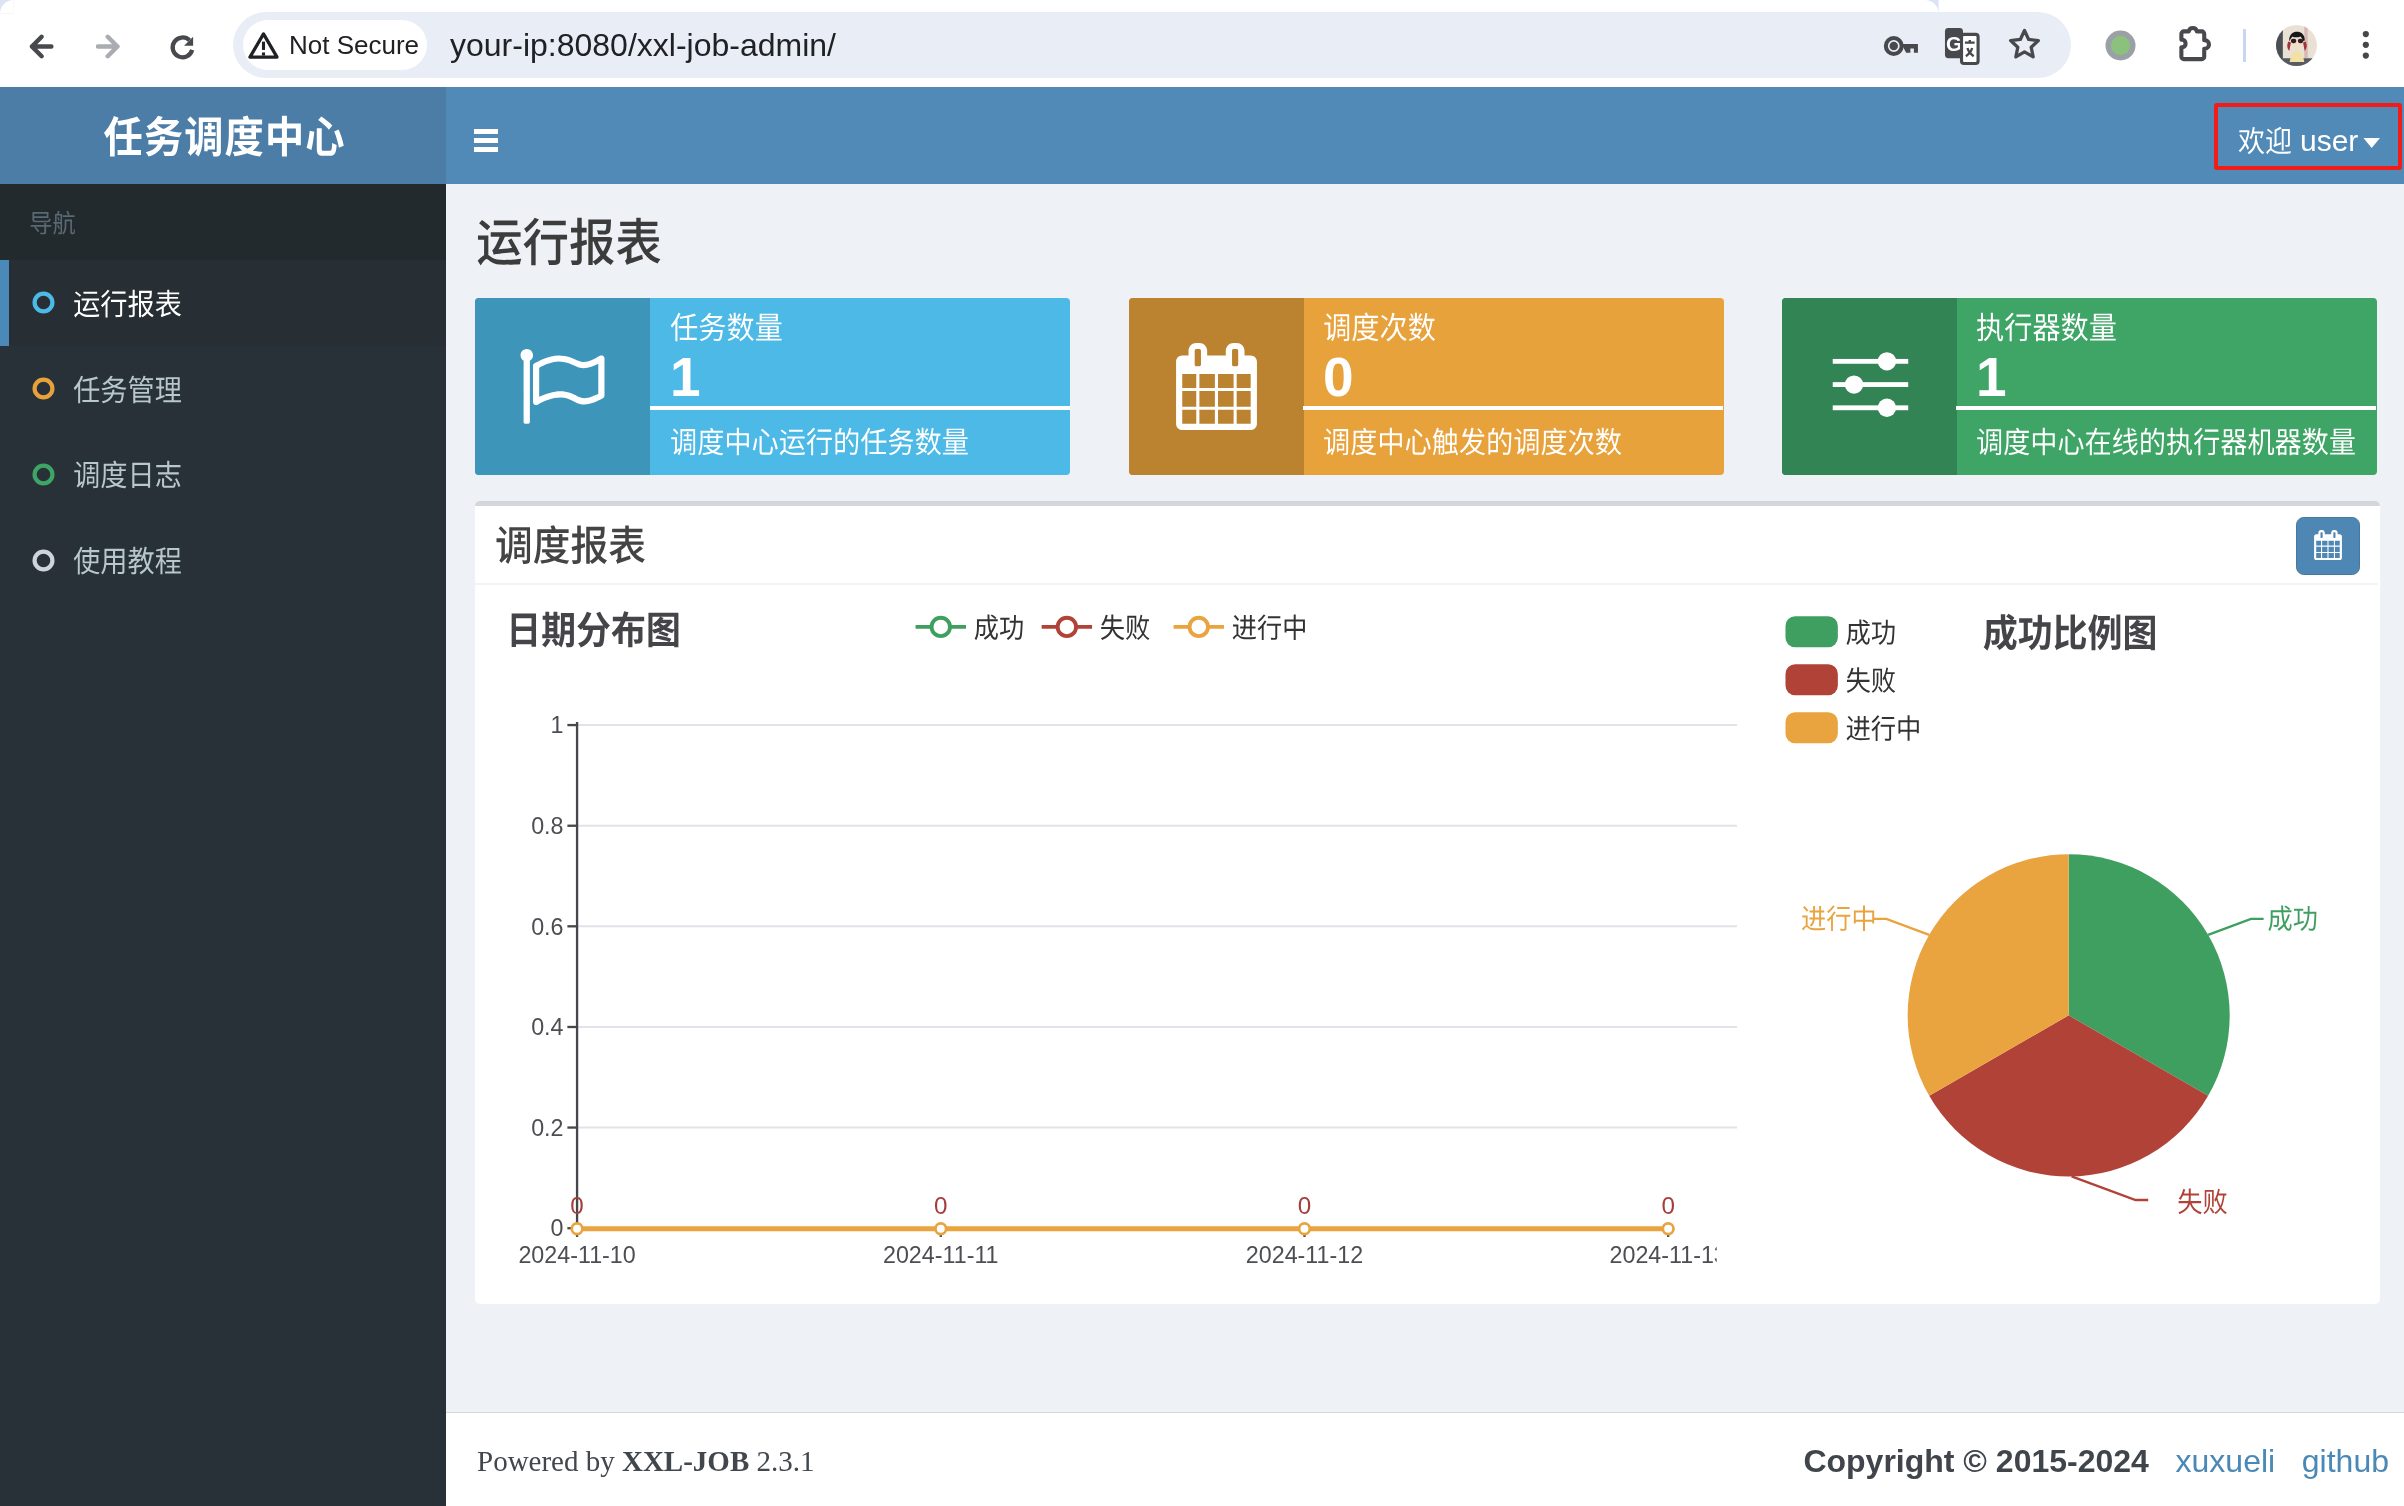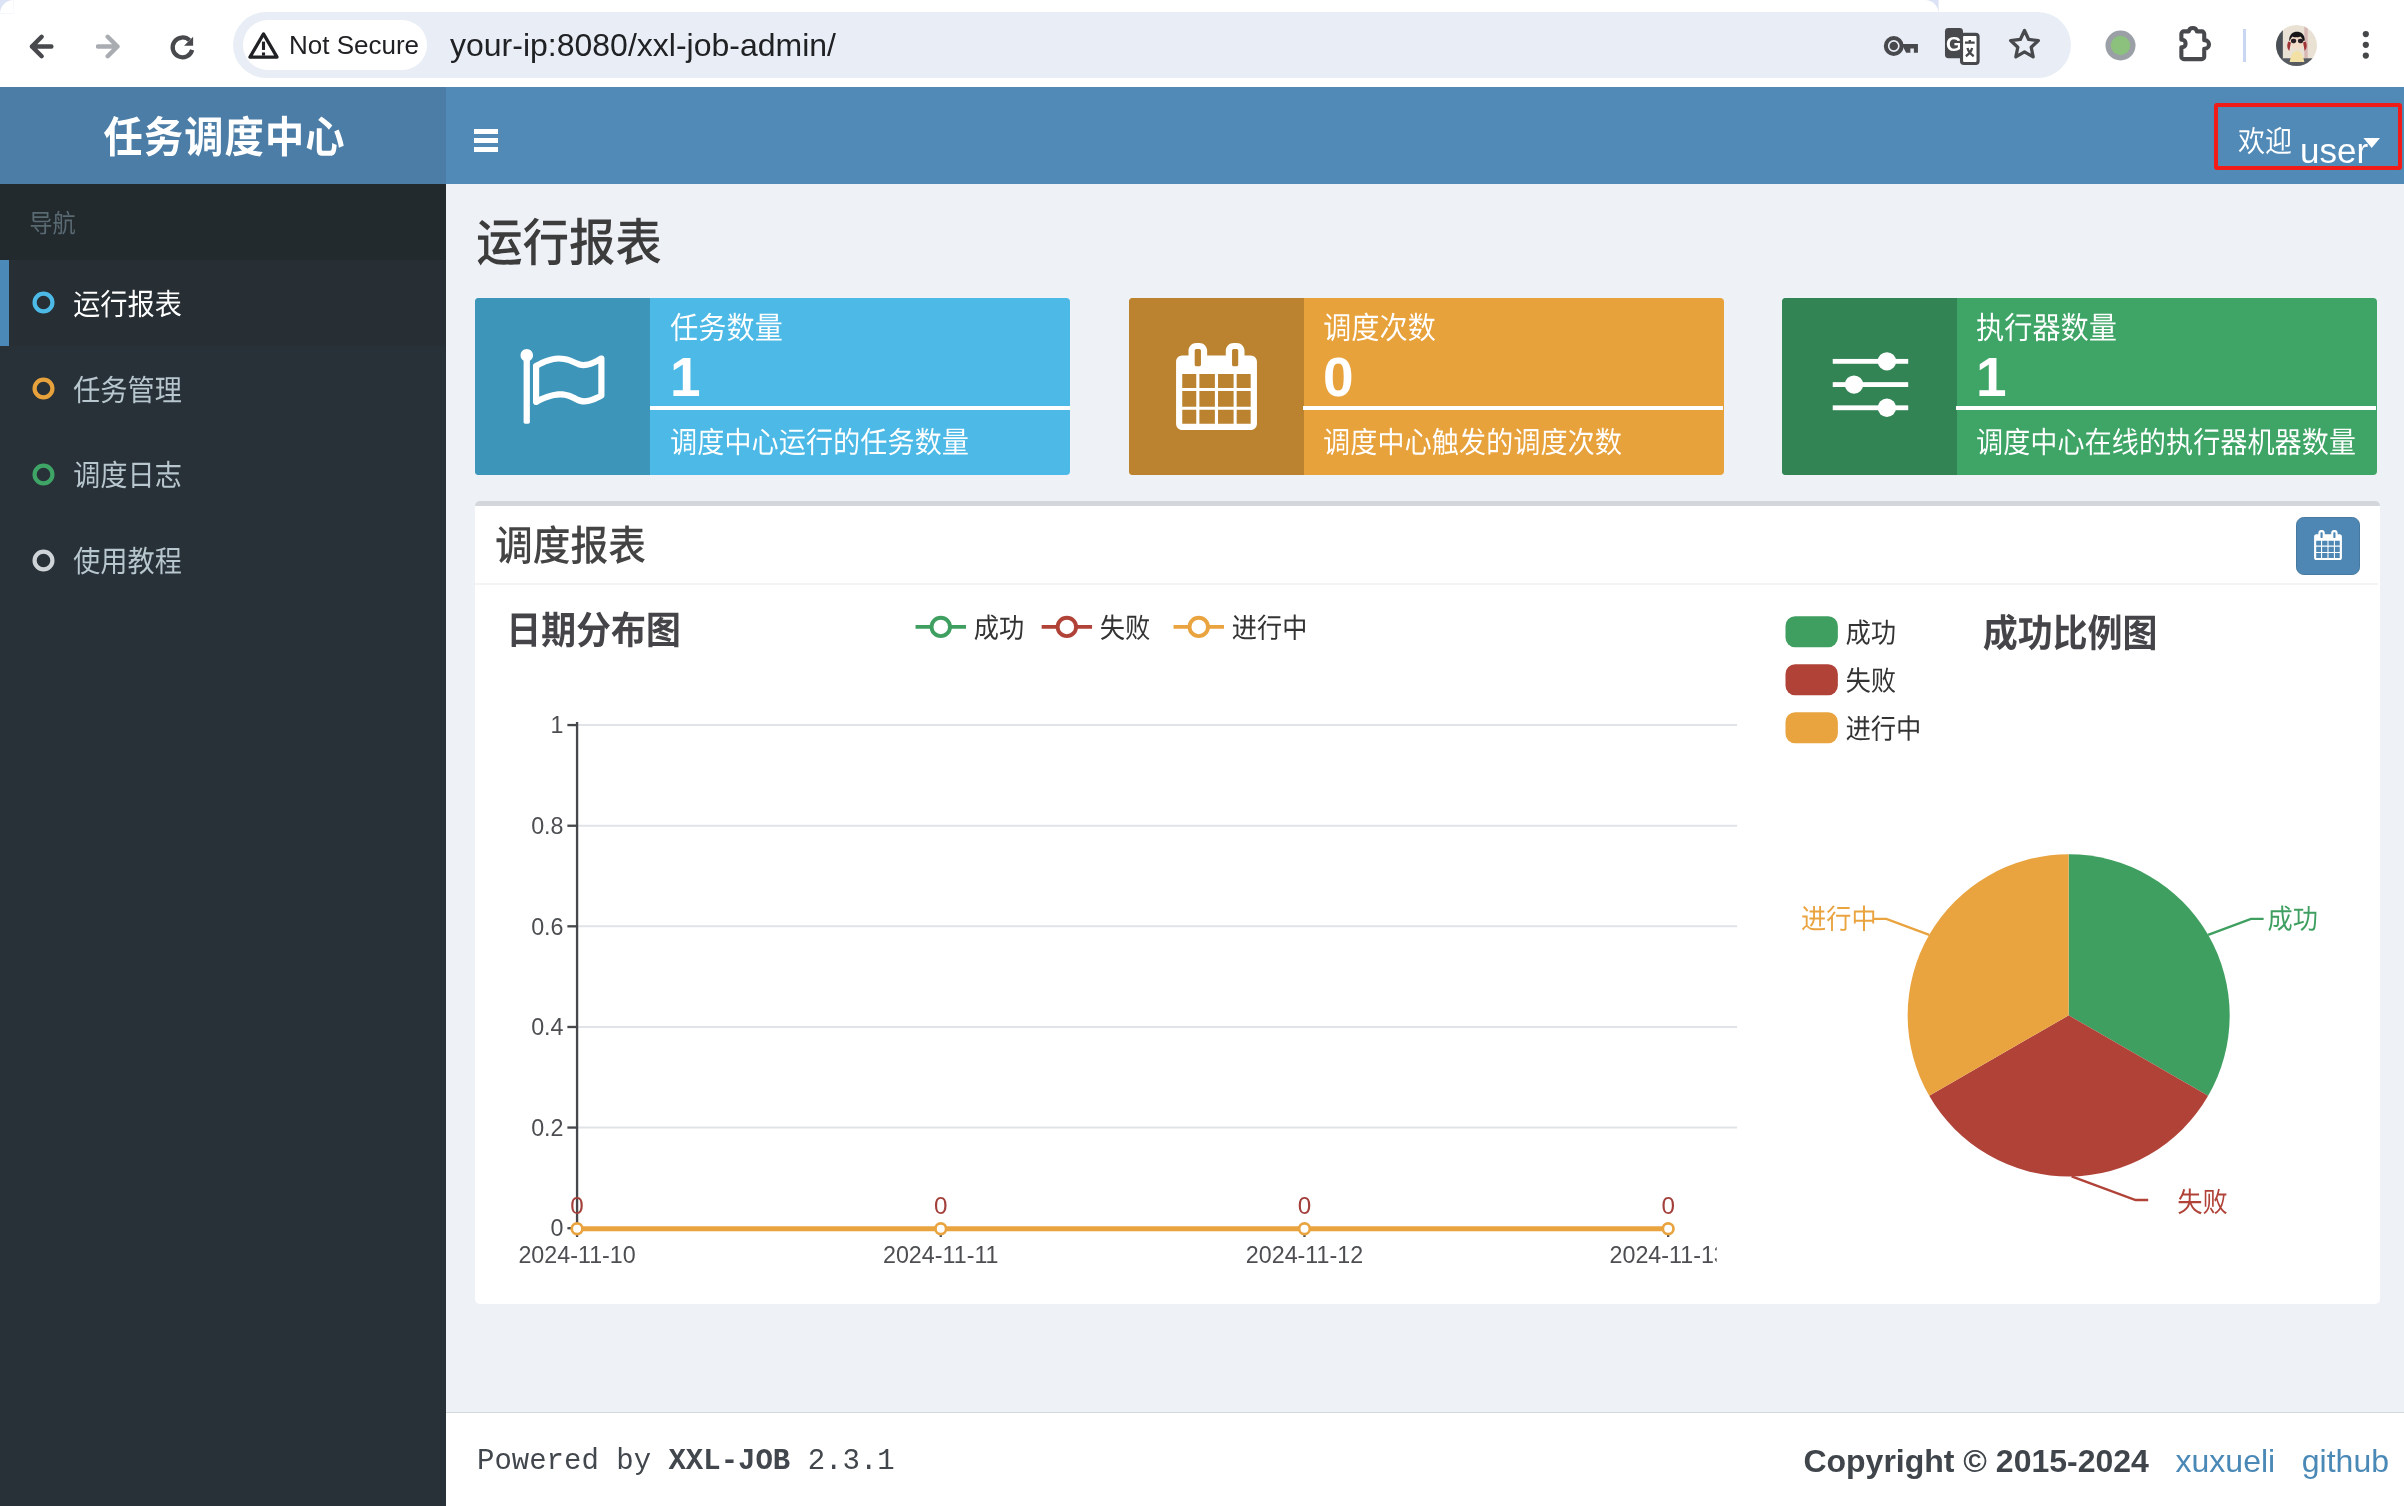--- a/index.html
+++ b/index.html
@@ -162,21 +162,21 @@
     <use href="#gb4e2d" transform="translate(168.0,36.1) scale(0.04100,-0.04510)"></use>
     <use href="#gb5fc3" transform="translate(210.0,36.1) scale(0.04100,-0.04510)"></use>
   </svg>
 <div style="position:absolute;left:474px;top:129px;width:24px;height:4.7px;background:#fff"></div>
 <div style="position:absolute;left:474px;top:138px;width:24px;height:4.7px;background:#fff"></div>
 <div style="position:absolute;left:474px;top:147px;width:24px;height:4.7px;background:#fff"></div>
 <svg style="position:absolute;left:2238px;top:128px;overflow:visible" width="54" height="34" fill="#fff" viewBox="0 0 56 35">
     <use href="#gr6b22" transform="translate(0.0,24.6) scale(0.02800,-0.03080)"></use>
     <use href="#gr8fce" transform="translate(28.0,24.6) scale(0.02800,-0.03080)"></use>
   </svg>
-<div style="position:absolute;left:2300px;top:135px;height:31px;line-height:31px;font-size:35px;color:#fff;font-family:'Liberation Sans',sans-serif">user</div>
+<div style="position:absolute;left:2300px;top:125px;height:31px;line-height:31px;font-size:30px;color:#fff;font-family:'Liberation Sans',sans-serif">user</div>
 <svg style="position:absolute;left:2362px;top:135px" width="19.4" height="15.5" viewBox="0 0 20 16">
     <path d="M1.5 3h17L10 13.5z" fill="#fff"></path>
   </svg>
 <div style="position:absolute;left:2214px;top:103px;width:180px;height:59px;border:4.9px solid #f11c18;border-radius:2.9px"></div>
 <div style="position:absolute;left:0;top:184px;width:446px;height:1322px;background:#293138"></div>
 <div style="position:absolute;left:0;top:184px;width:446px;height:76px;background:#232a2e"></div>
 <svg style="position:absolute;left:29px;top:212px;overflow:visible" width="47" height="29" fill="#5a6a73" viewBox="0 0 48 30">
     <use href="#gr5bfc" transform="translate(0.0,21.1) scale(0.02400,-0.02640)"></use>
     <use href="#gr822a" transform="translate(24.0,21.1) scale(0.02400,-0.02640)"></use>
   </svg>
@@ -432,14 +432,14 @@
       <use href="#gr884c" transform="translate(92.0,347.2) scale(0.02600,-0.02860)"></use>
       <use href="#gr4e2d" transform="translate(118.0,347.2) scale(0.02600,-0.02860)"></use>
     </g>
     <path d="M345.0 602.5L411.0 627.0H424.0" fill="none" stroke="#b04238" stroke-width="2.5"></path>
     <g fill="#b04238">
       <use href="#gr5931" transform="translate(454.0,639.2) scale(0.02600,-0.02860)"></use>
       <use href="#gr8d25" transform="translate(480.0,639.2) scale(0.02600,-0.02860)"></use>
     </g>
   </svg>
 <div style="position:absolute;left:446px;top:1412px;width:1958px;height:94px;background:#fff;border-top:1.9px solid #d5d9dd;box-sizing:border-box"></div>
-<div style="position:absolute;left:477px;top:1461px;transform:translateY(-50%);font-size:29px;color:#41474d;font-family:Liberation Mono, monospace">Powered by <b>XXL-JOB</b> 2.3.1</div>
+<div style="position:absolute;left:477px;top:1461px;transform:translateY(-50%);font-size:29px;color:#41474d;font-family:Liberation Serif, serif">Powered by <b>XXL-JOB</b> 2.3.1</div>
 <div style="position:absolute;right:16px;top:1461px;transform:translateY(-50%);font-size:32px;font-family:'Liberation Sans',sans-serif"><b style="color:#3f454b">Copyright © 2015-2024</b><span style="color:#4a88b6">&nbsp;&nbsp; xuxueli &nbsp; github</span></div>
 
 </body></html>

